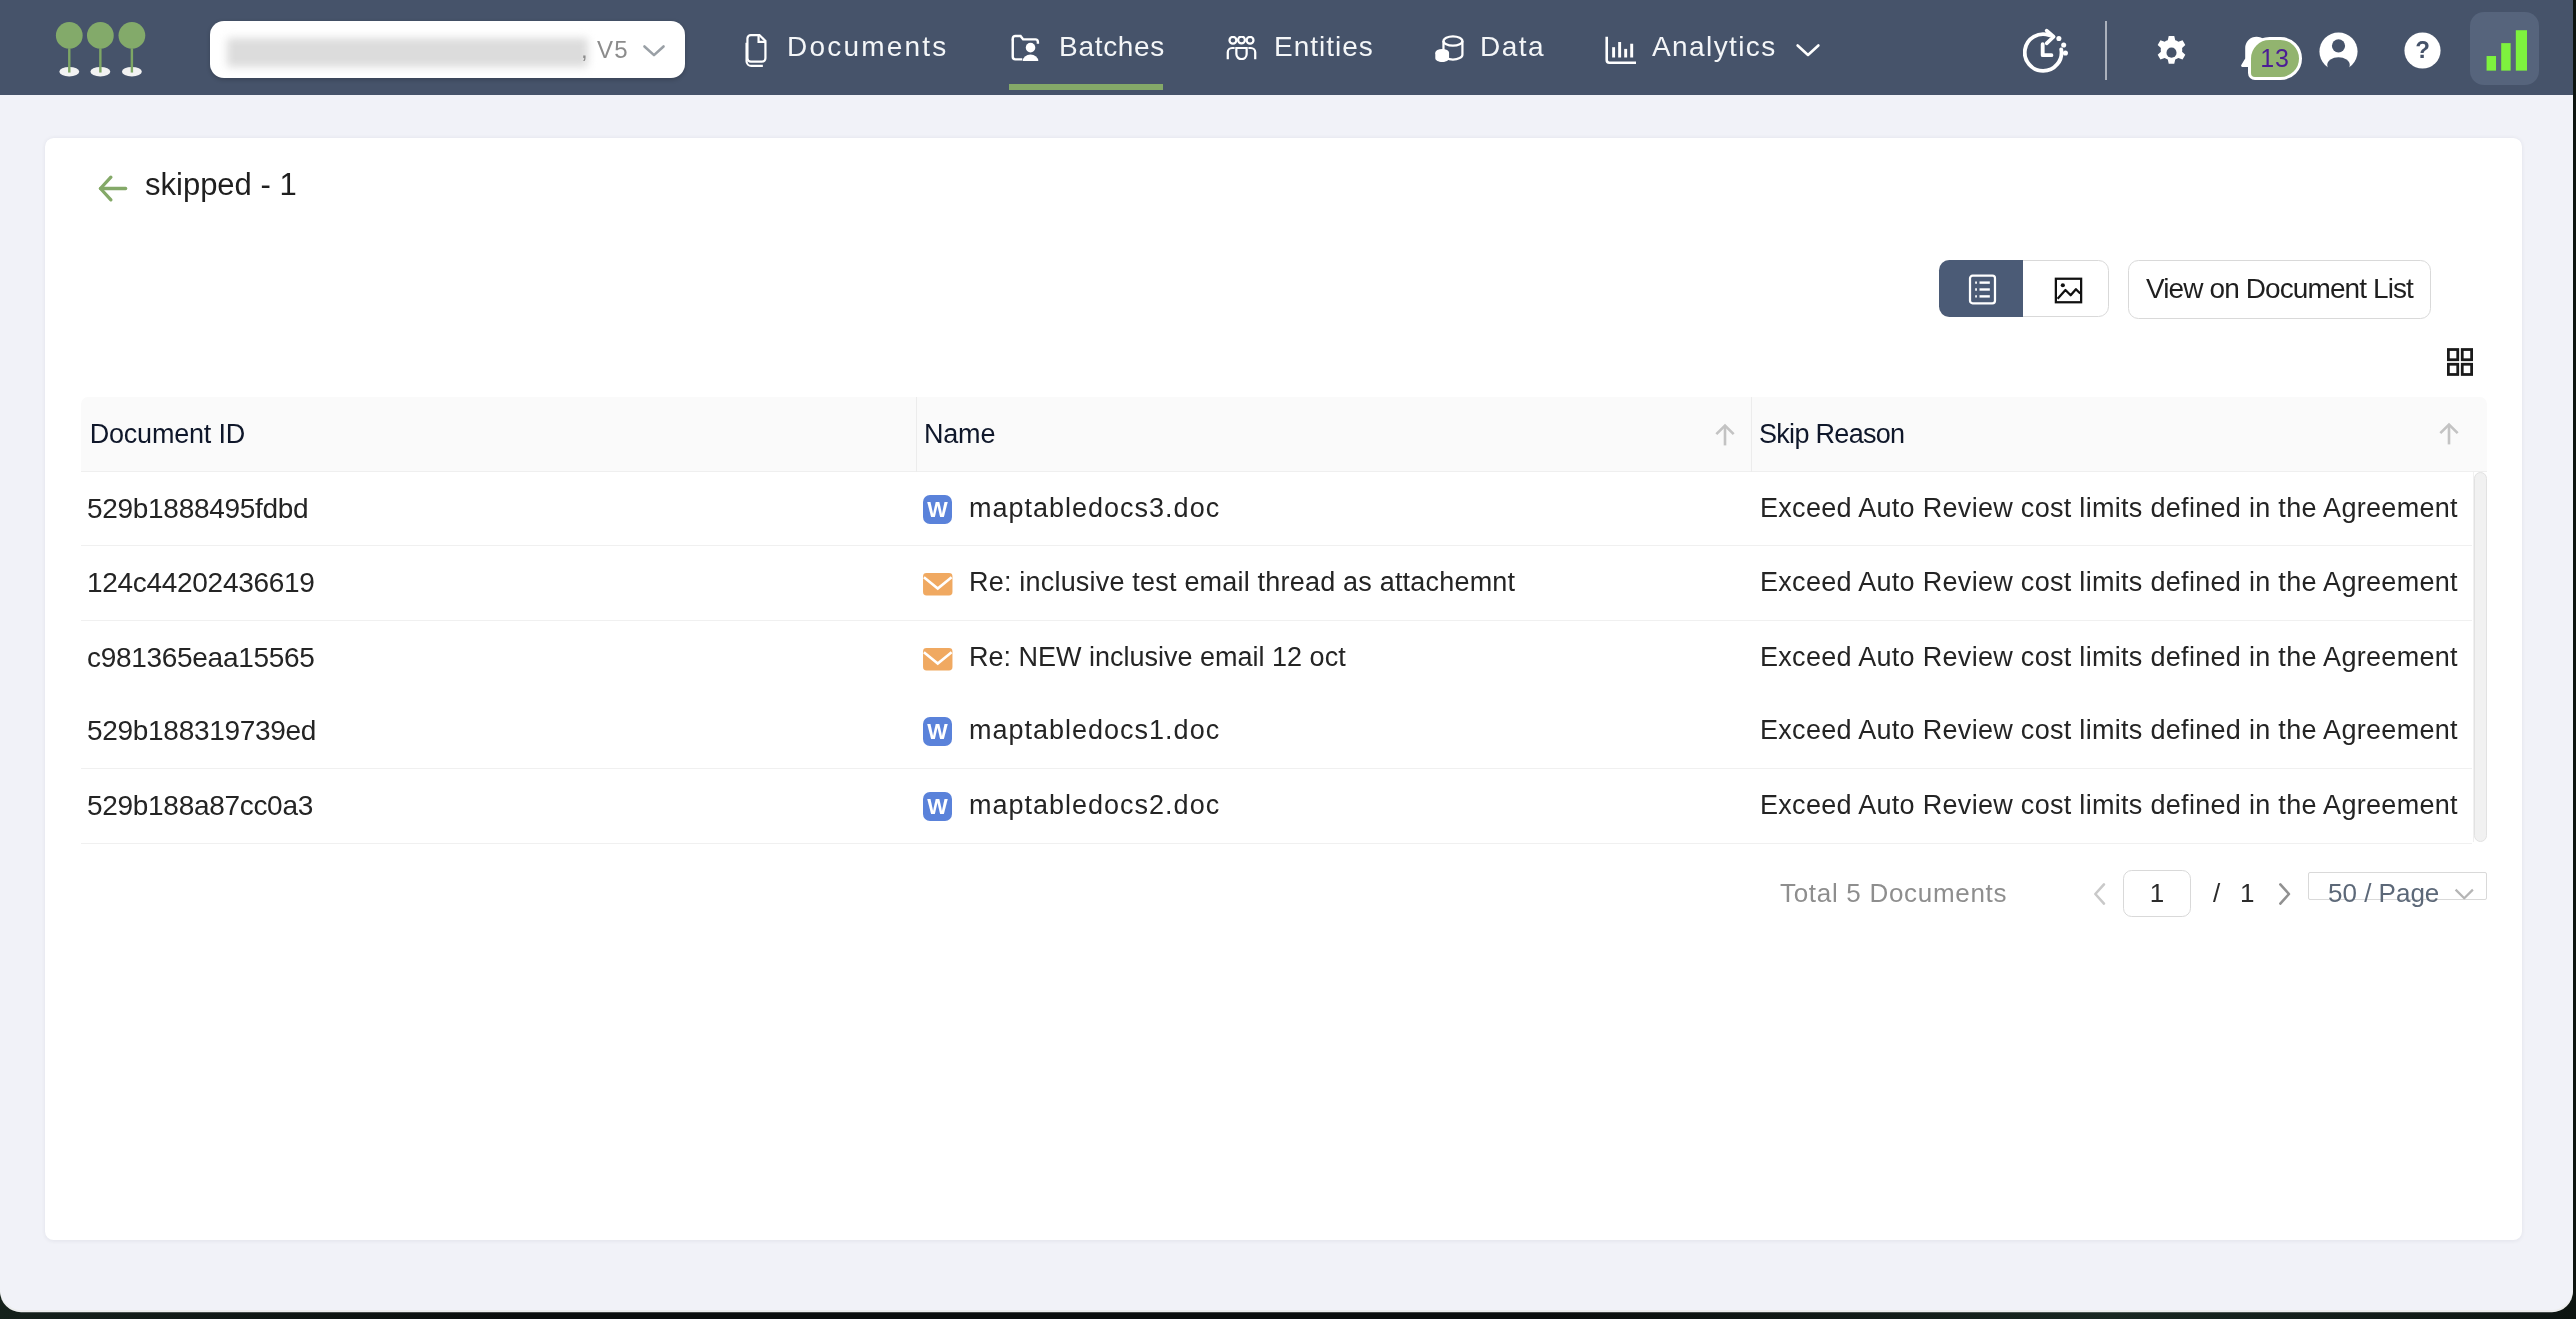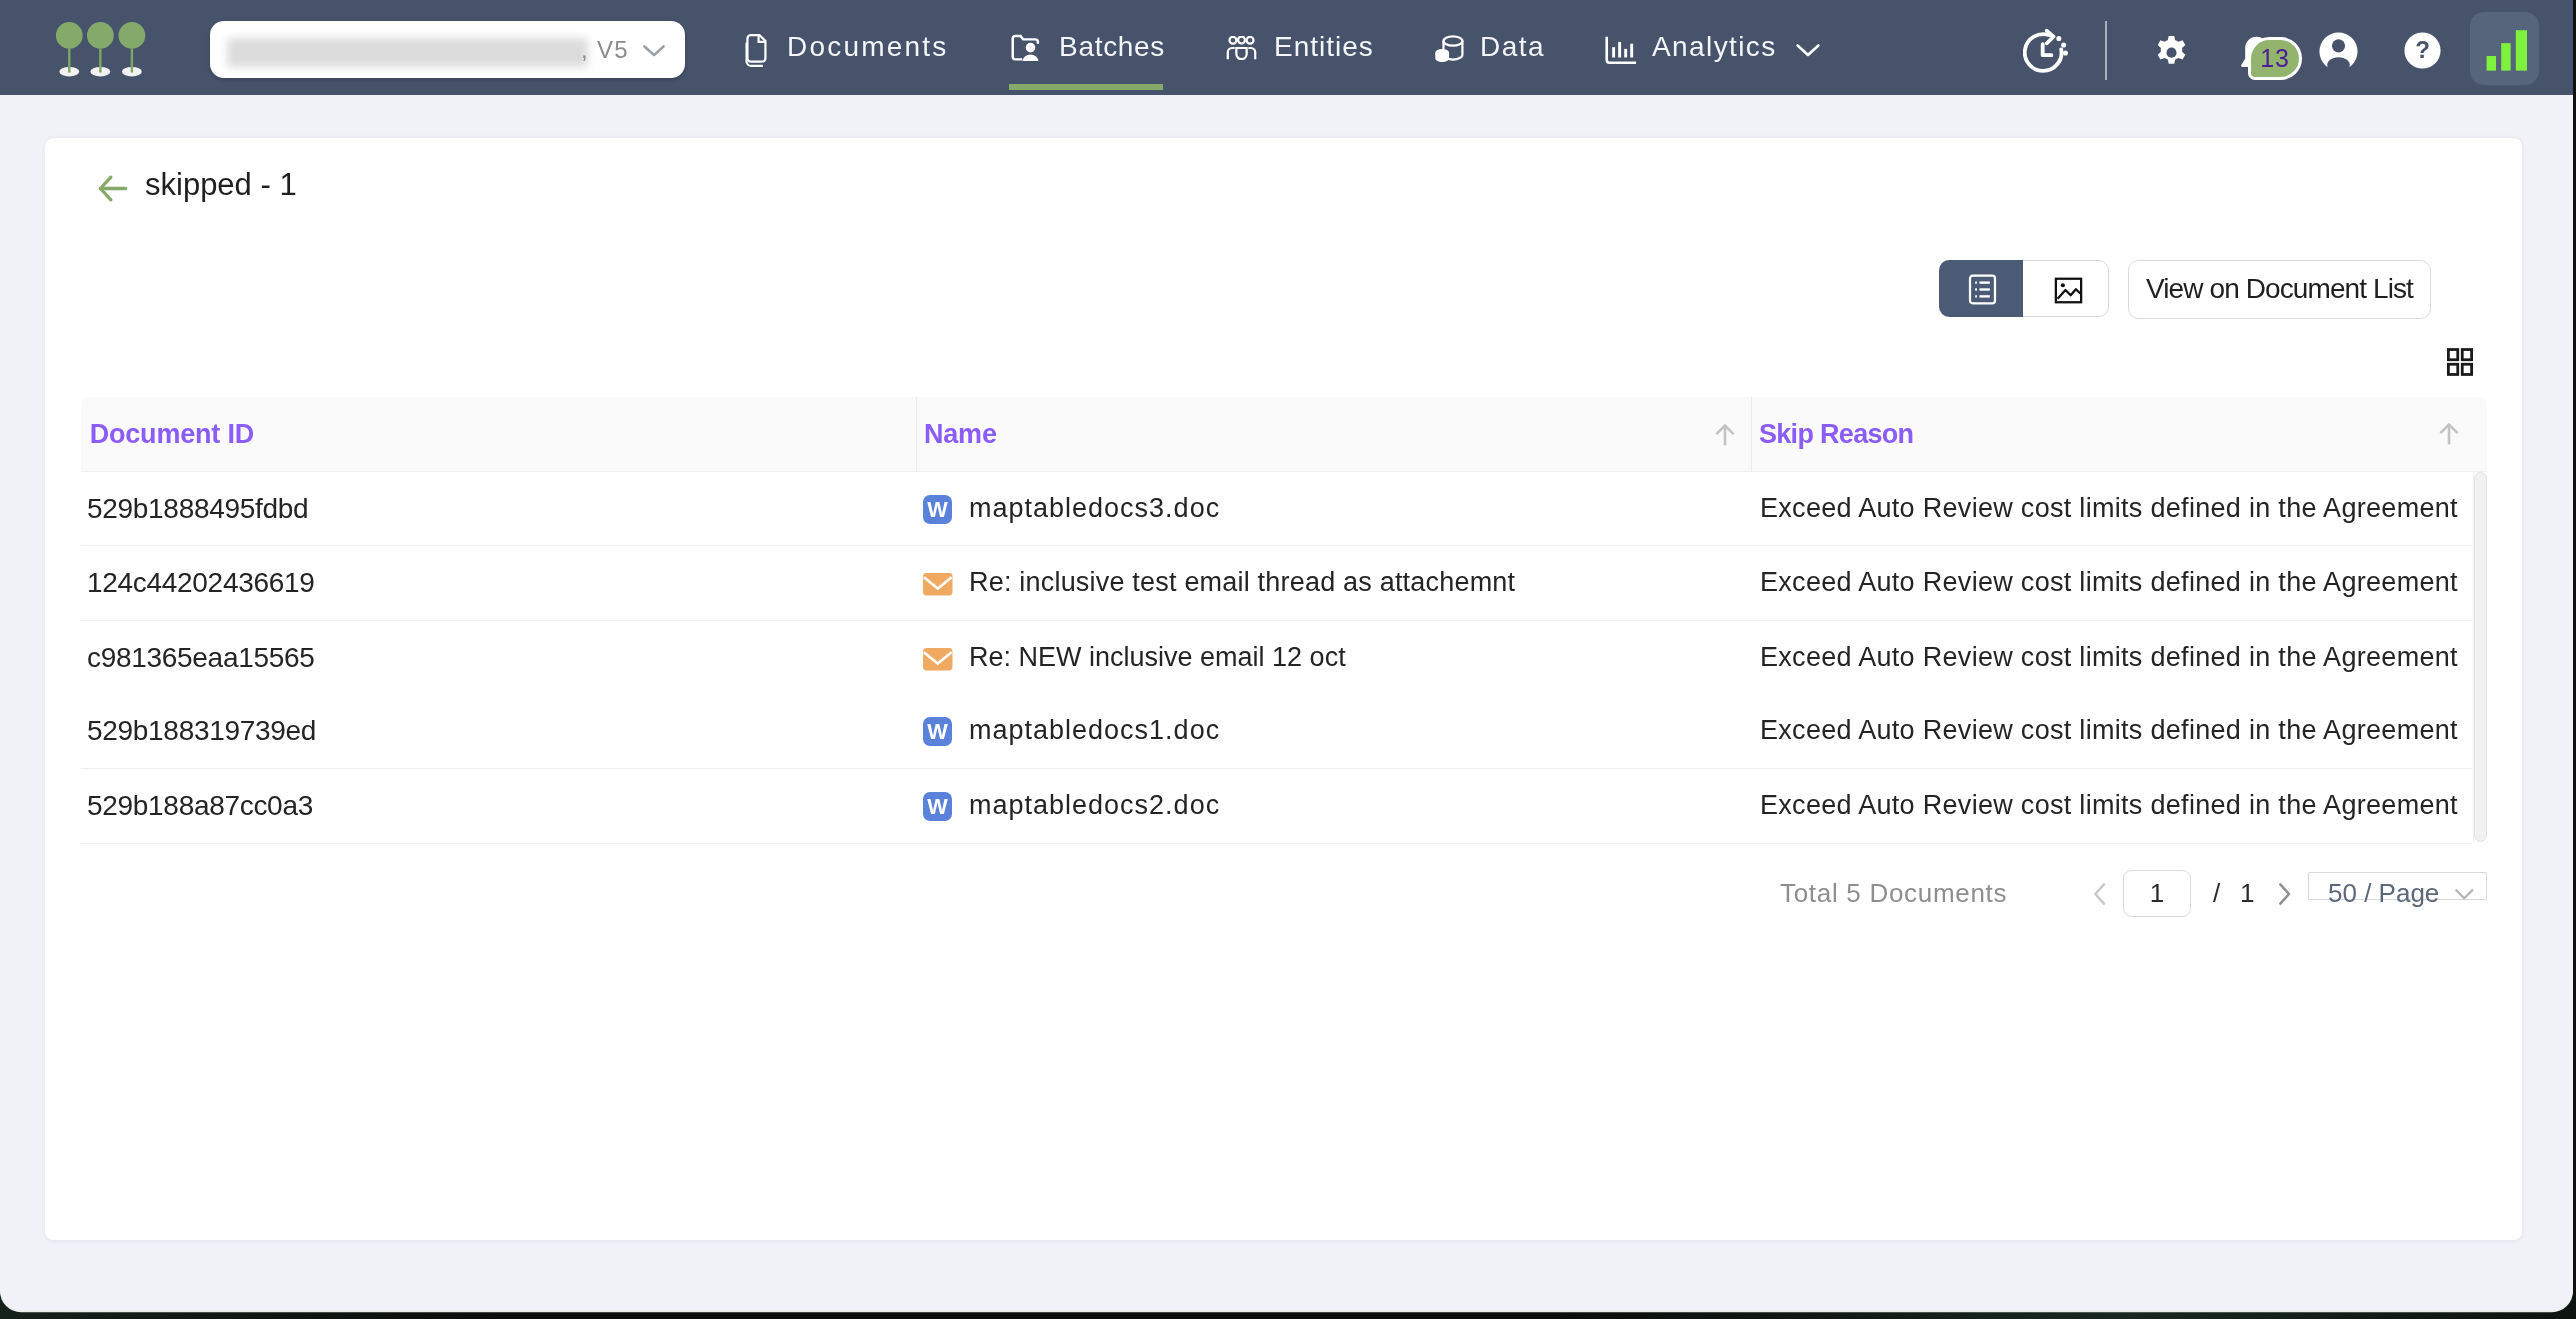--- a/index.html
+++ b/index.html
@@ -26,21 +26,21 @@
   .card { position:absolute; left:45px; top:138px; width:2477px; height:1102px; background:#fff; border-radius:8.7px; box-shadow:0 0.9px 4.3px rgba(25,30,60,.07); }
   .title { position:absolute; left:145px; top:167px; font-size:31px; color:#1f1f1f; font-weight:500; letter-spacing:0; }
 
   .toggle { position:absolute; left:1939px; top:260px; width:170px; height:57px; border-radius:10.4px; background:#fff; border:1.3px solid #d9d9d9; }
   .toggle .seg1 { position:absolute; left:-1.3px; top:-1.3px; width:84px; height:57px; background:#4b5b76; border-radius:10.4px 0 0 10.4px; }
   .viewbtn { position:absolute; left:2128px; top:260px; width:303px; height:59px; border-radius:10.4px; background:#fff; border:1.3px solid #d9d9d9;
     text-align:center; line-height:56px; font-size:28px; color:#1f1f1f; font-weight:500; letter-spacing:-0.9px; }
 
   .thead { position:absolute; left:81px; top:397px; width:2406px; height:75px; background:#fafafa; border-radius:7px 7px 0 0; border-bottom:0.9px solid #efefef; }
   .thead .sep { position:absolute; top:0; width:0.9px; height:75px; background:#ececec; }
-  .th { position:absolute; top:0; height:75px; line-height:75px; font-weight:bold; font-size:27px; color:#8b5cf6; letter-spacing:-0.2px; }
+  .th { position:absolute; top:0; height:75px; line-height:75px; font-weight:normal; font-size:27px; color:#0f172a; letter-spacing:-0.2px; }
   .row { position:absolute; left:81px; width:2391px; height:75px; border-bottom:0.9px solid #f0f0f0; background:#fff; font-size:27px; }
   .cid { position:absolute; left:6px; top:0; height:100%; line-height:73px; font-size:28px; color:#242424; letter-spacing:-0.3px; }
   .cname { position:absolute; left:888px; top:0; height:100%; line-height:73px; font-size:27px; color:#242424; letter-spacing:1px; }
   .cskip { position:absolute; left:1679px; top:0; height:100%; line-height:73px; font-size:27px; color:#242424; letter-spacing:0.3px; }
   .wicon { position:absolute; left:842px; top:22.5px; width:29px; height:29.5px; border-radius:7px; background:#5a82da; color:#fff; font-size:21.7px; font-weight:bold; text-align:center; line-height:29.5px; }
   .scrolltrack { position:absolute; left:2473px; top:472px; width:14.7px; height:370px; background:#fff; border-left:0.9px solid #f0f0f0; }
   .thumb { position:absolute; left:2474px; top:472px; width:13px; height:370px; background:#f1f1f1; border:0.9px solid #e2e2e2; border-radius:7px; }
   .pag-total { position:absolute; left:1780px; top:870px; width:234px; line-height:47px; color:#8e8e8e; font-size:26px; letter-spacing:0.7px; }
   .pag-input { position:absolute; left:2123px; top:870px; width:68px; height:47px; border:1.3px solid #d9d9d9; border-radius:8.7px; background:#fff; text-align:center; line-height:44px; font-size:26px; color:#2b2b2b; }
   .pag-slash { position:absolute; left:2213px; top:870px; line-height:47px; font-size:26px; color:#2b2b2b; }

